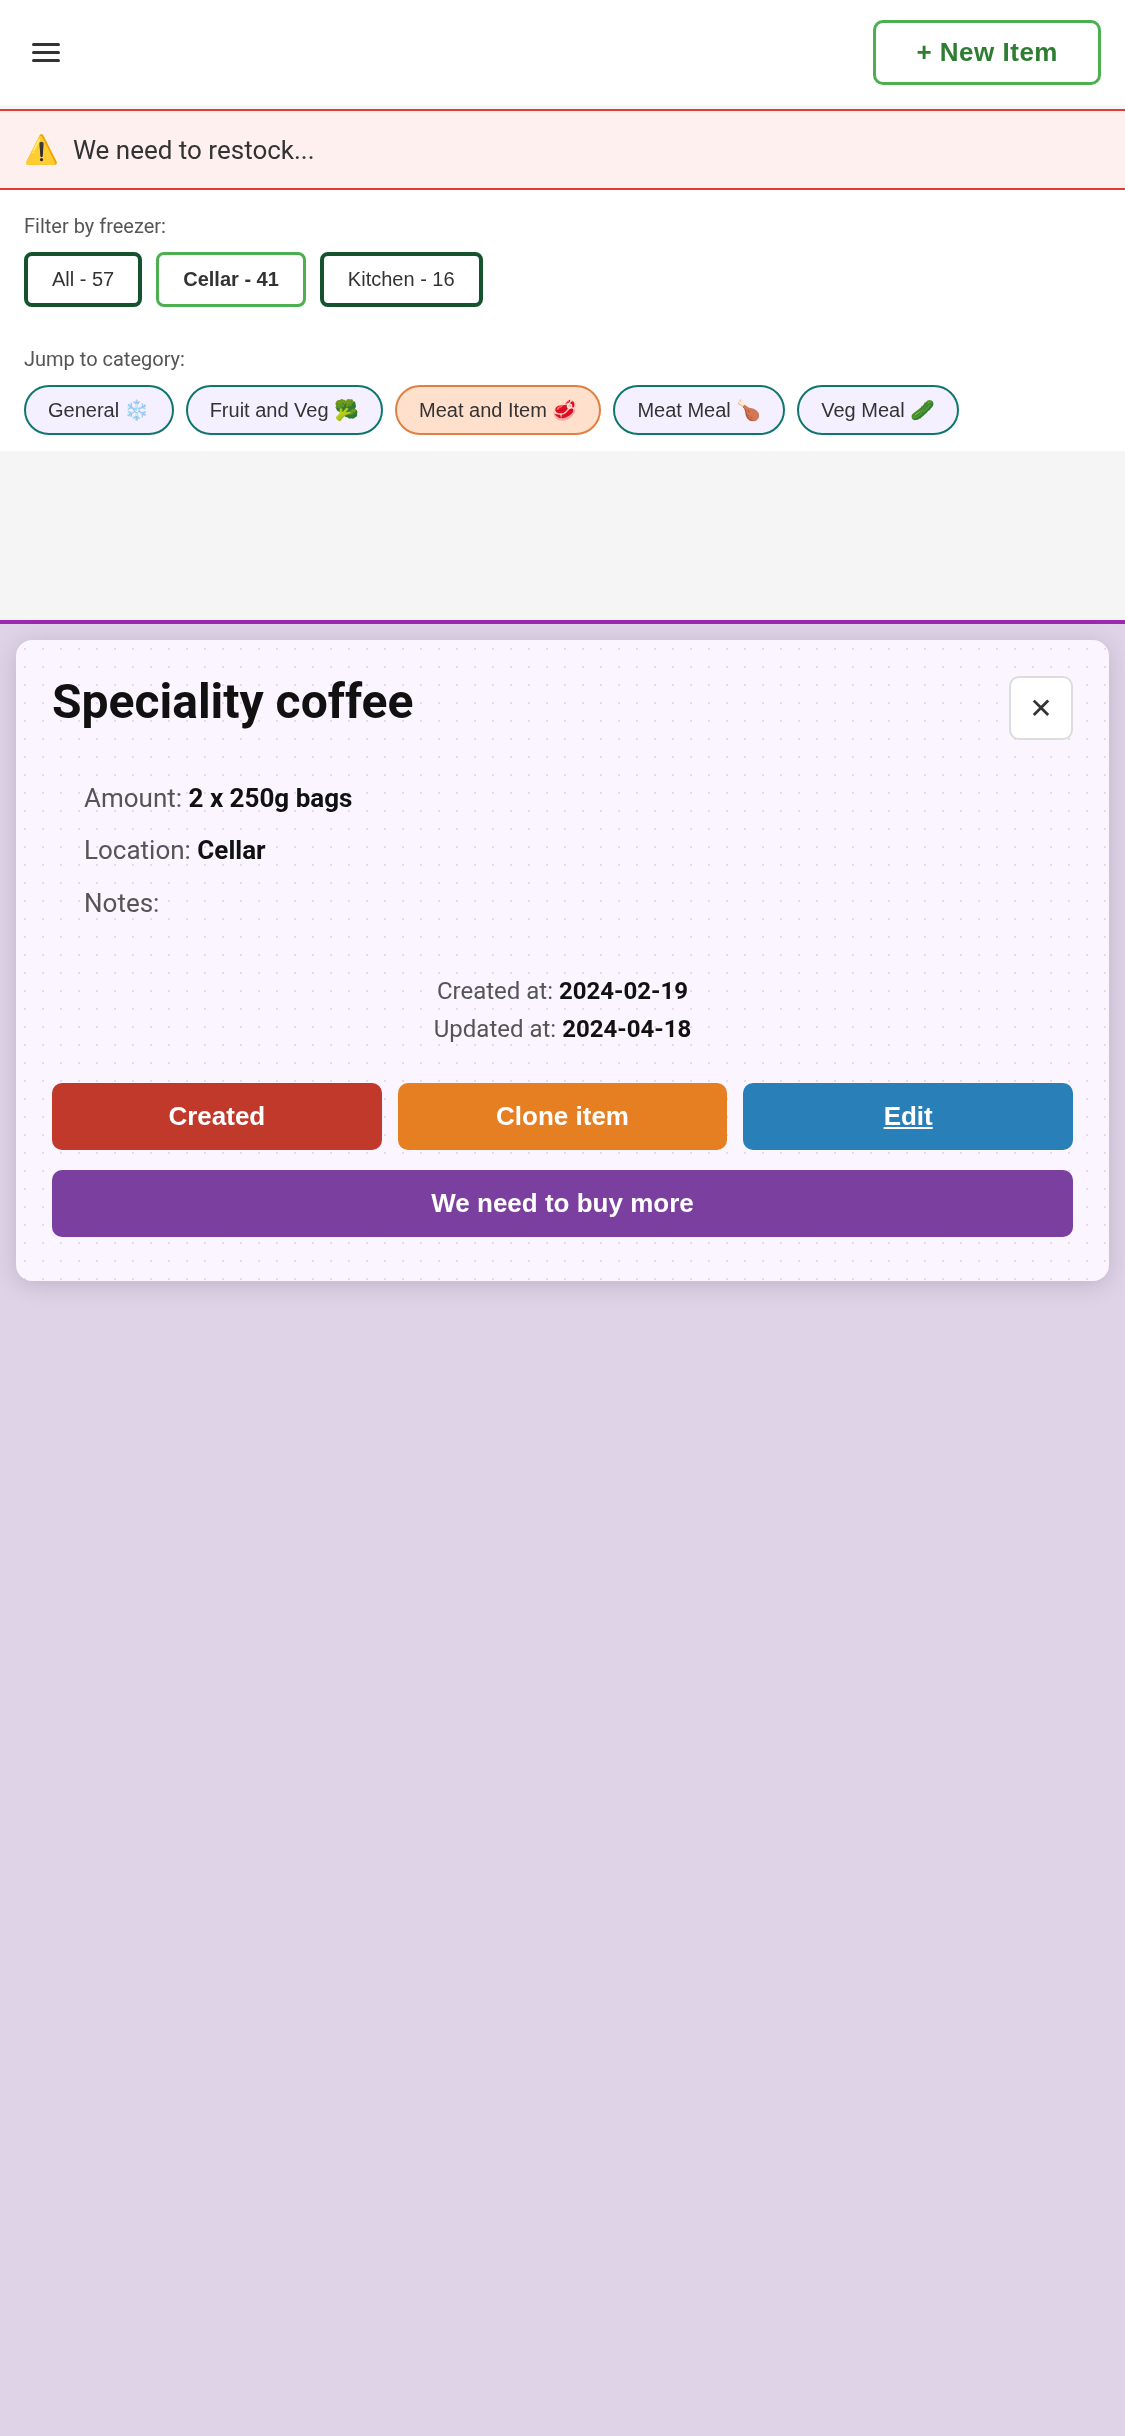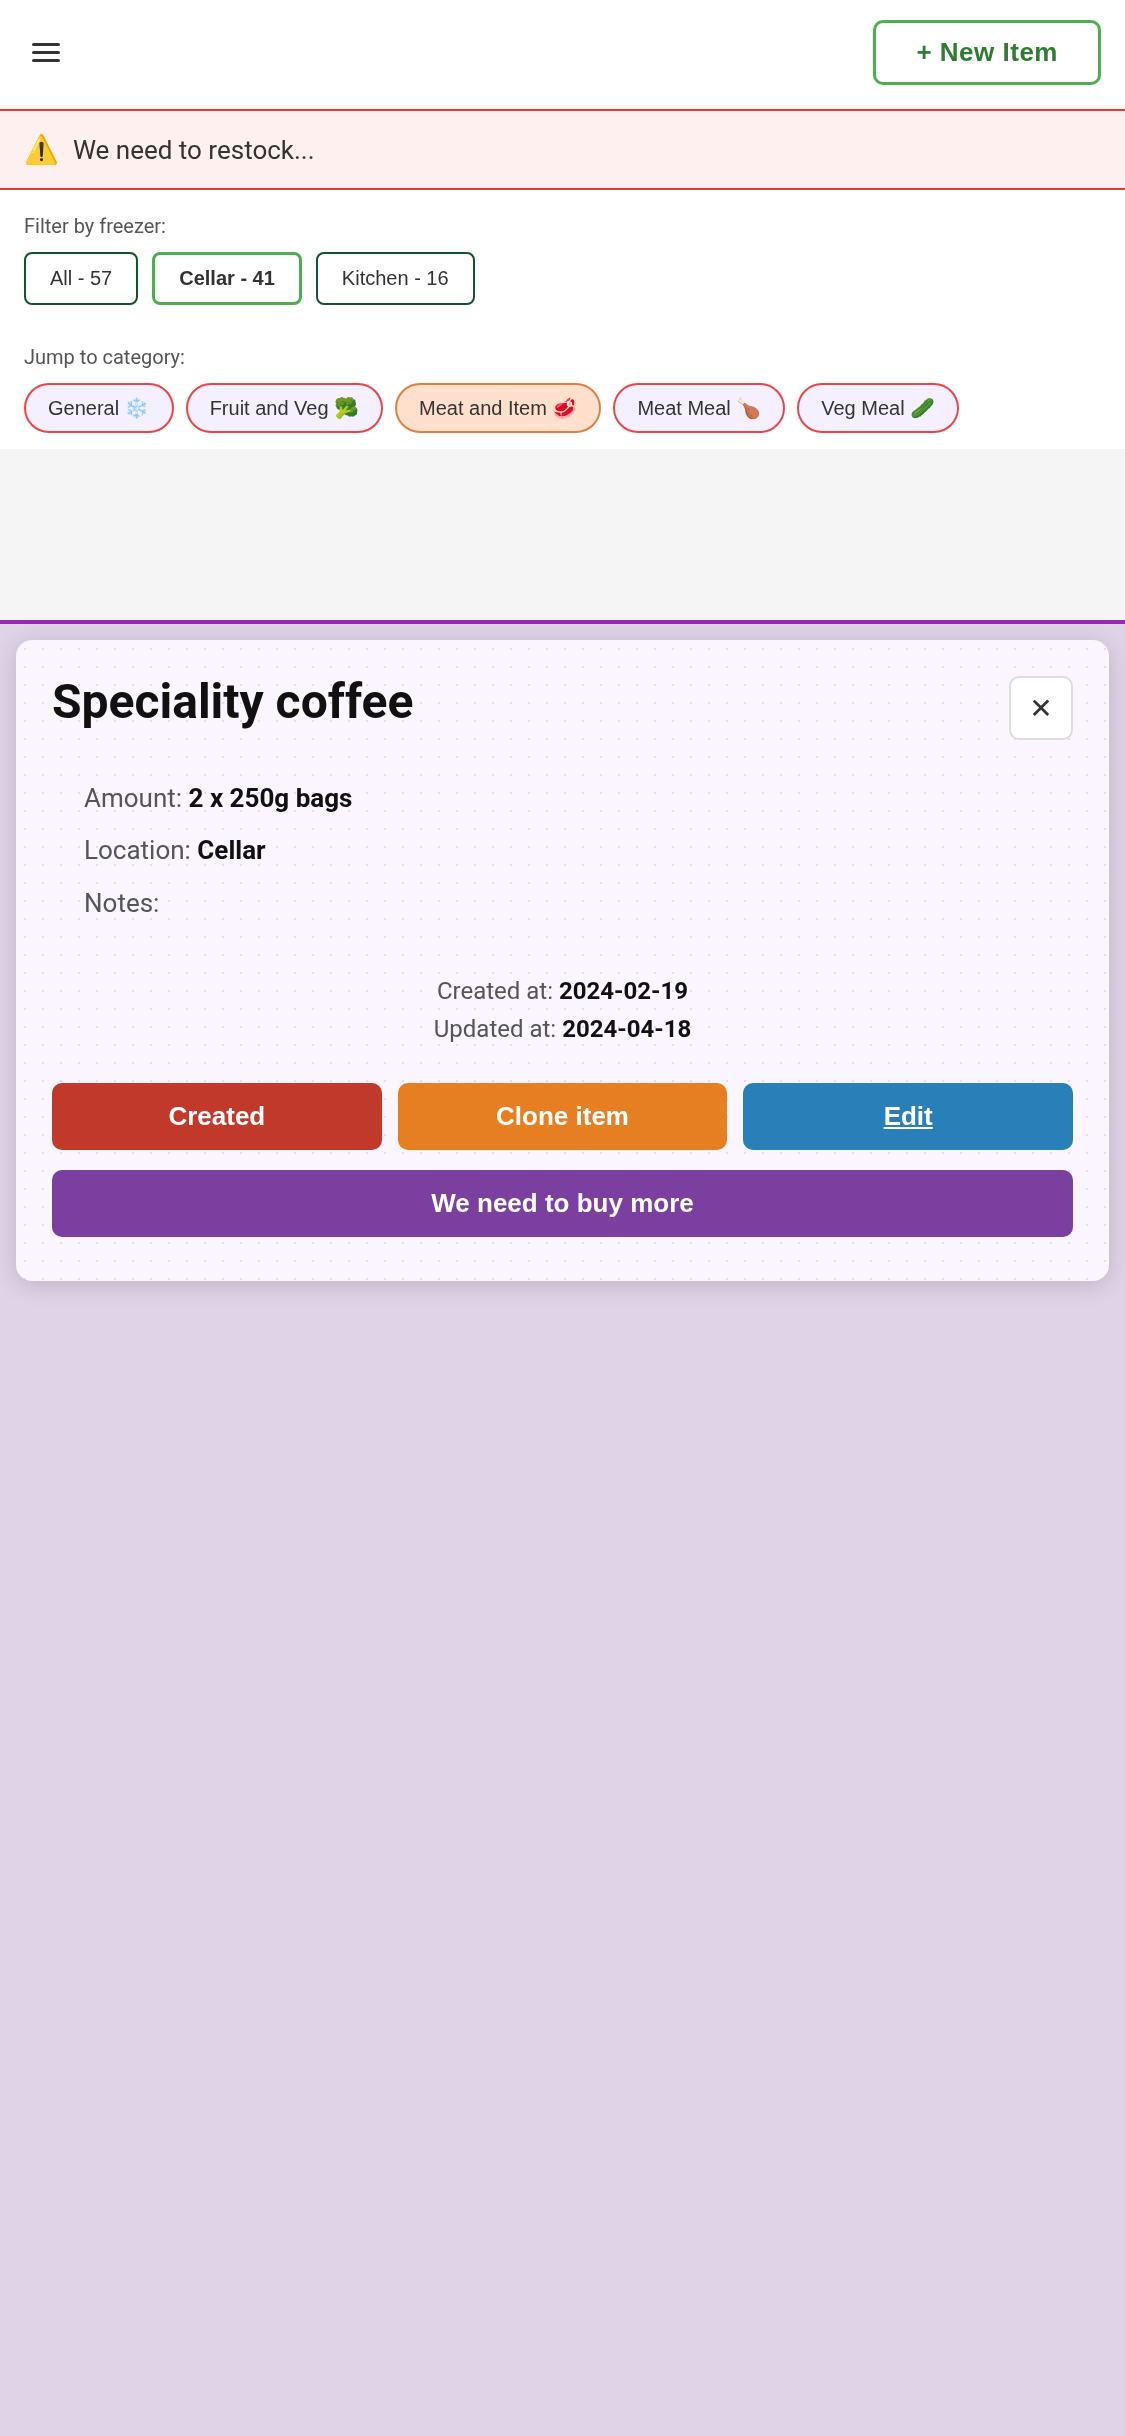--- a/index.html
+++ b/index.html
@@ -81,21 +81,21 @@
       color: #555;
       margin-bottom: 14px;
     }
     .filter-buttons {
       display: flex;
       gap: 14px;
       flex-wrap: wrap;
       margin-bottom: 20px;
     }
     .filter-btn {
-      border: 2px solid #14532d;
+      border: 4px solid #14532d;
       background: #fff;
       font-size: 20px;
       padding: 12px 24px;
       border-radius: 8px;
       cursor: pointer;
       color: #333;
     }
     .filter-btn.active {
       border: 3px solid #4caf50;
       font-weight: 600;
@@ -112,21 +112,21 @@
       color: #555;
       margin-bottom: 14px;
       display: inline-block;
     }
     .category-buttons {
       display: flex;
       flex-wrap: wrap;
       gap: 12px;
     }
     .cat-btn {
-      border: 2px solid #ef4444;
+      border: 2px solid #0f766e;
       background: #f5f0ff;
       font-size: 20px;
       padding: 11px 22px;
       border-radius: 25px;
       cursor: pointer;
       color: #333;
       display: flex;
       align-items: center;
       gap: 6px;
     }

